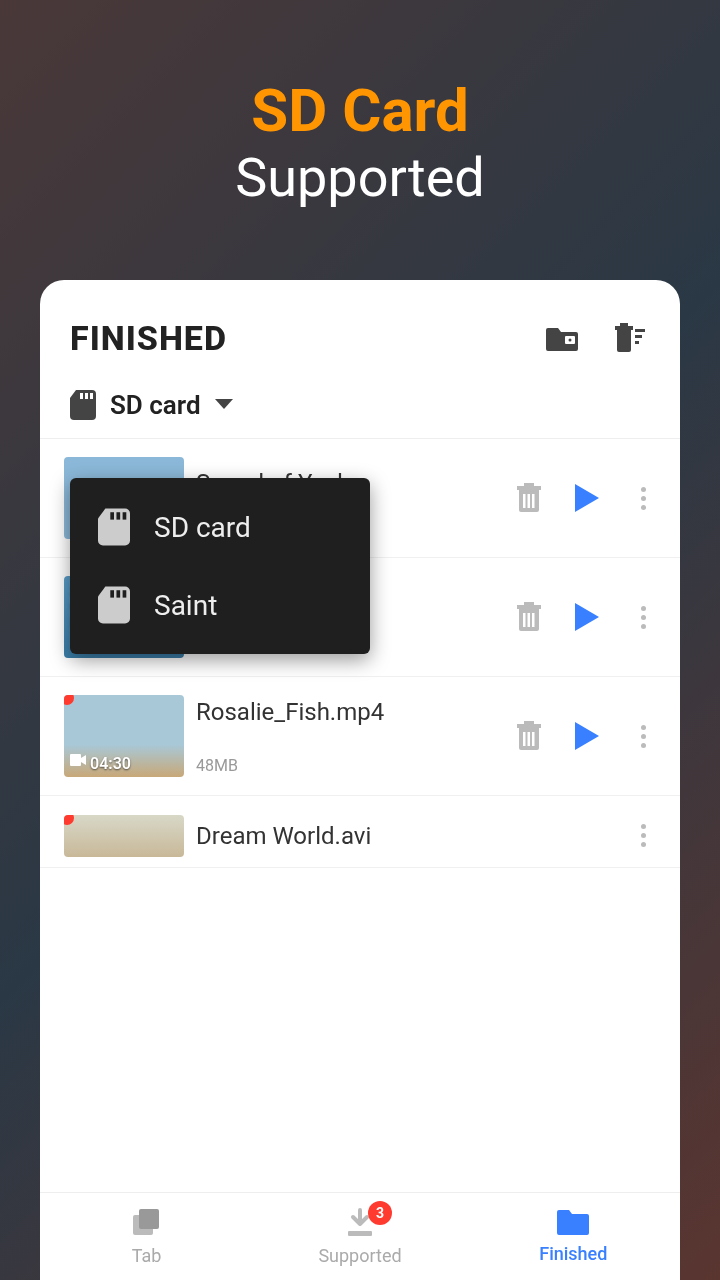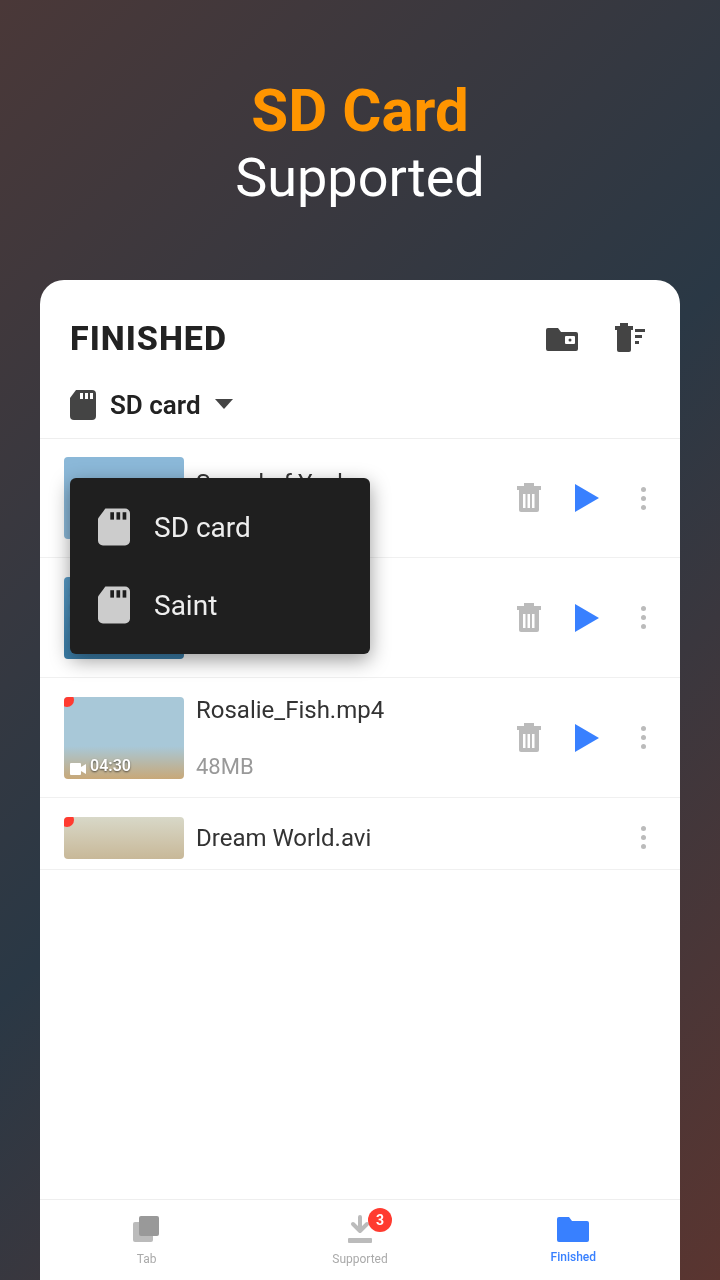--- a/index.html
+++ b/index.html
@@ -17,31 +17,31 @@
 .dd{position:absolute;top:198px;left:30px;width:300px;background:#1f1f1f;border-radius:6px;box-shadow:0 6px 20px rgba(0,0,0,.4);z-index:10;padding:10px 0}
 .dd-item{display:flex;align-items:center;gap:24px;padding:20px 28px}
 .dd-lbl{font-size:28px;color:#eee}
 .list{flex:1;overflow:hidden}
 .row{display:flex;align-items:center;padding:18px 24px;border-bottom:1px solid #f0f0f0;position:relative}
 .thumb{width:120px;height:82px;background:#8bb8d8;border-radius:4px;flex-shrink:0;position:relative;overflow:hidden}
 .thumb.t2{background:linear-gradient(180deg,#5a9dc8 0%,#3a7da8 100%)}
 .thumb.t3{background:linear-gradient(180deg,#a8c8d8 60%,#c8a878 100%)}
 .thumb.t4{background:linear-gradient(180deg,#d8d8c8 0%,#c8b898 100%)}
 .spirit-text{position:absolute;top:8px;left:6px;color:#fff;font-size:14px;font-weight:700;line-height:1.1;text-shadow:0 1px 2px rgba(0,0,0,.5)}
-.dur{position:absolute;bottom:4px;left:6px;color:#fff;font-size:16px;font-weight:600;display:flex;align-items:flex-end;gap:4px;text-shadow:0 1px 2px rgba(0,0,0,.6)}
+.dur{position:absolute;bottom:4px;left:6px;color:#fff;font-size:16px;font-weight:600;display:flex;align-items:flex-start;gap:4px;text-shadow:0 1px 2px rgba(0,0,0,.6)}
 .dot{position:absolute;top:-4px;left:-4px;width:14px;height:14px;background:#ff3b30;border-radius:50%}
 .meta{flex:1;margin-left:12px;display:flex;flex-direction:column;gap:30px}
 .fname{font-size:24px;color:#333}
-.fsize{font-size:22px;color:#999}
+.fsize{font-size:16px;color:#999}
 .actions{display:flex;align-items:center;gap:28px}
 .more{display:flex;flex-direction:column;gap:4px;padding:10px}
 .more span{width:5px;height:5px;background:#bbb;border-radius:50%}
 .tabs{display:flex;border-top:1px solid #eee;background:#fff}
 .tab{flex:1;display:flex;flex-direction:column;align-items:center;padding:14px 0;gap:6px;position:relative}
-.tab-lbl{font-size:12px;color:#aaa}
+.tab-lbl{font-size:18px;color:#aaa}
 .tab.active .tab-lbl{color:#3880ff;font-weight:500}
 .badge{position:absolute;top:8px;left:50%;margin-left:8px;background:#ff3b30;color:#fff;font-size:14px;font-weight:700;width:24px;height:24px;border-radius:50%;display:flex;align-items:center;justify-content:center}
 svg{display:block}
 </style>
 </head>
 <body>
 
 <div class="hero">
   <div class="hero-title">SD Card</div>
   <div class="hero-sub">Supported</div>

